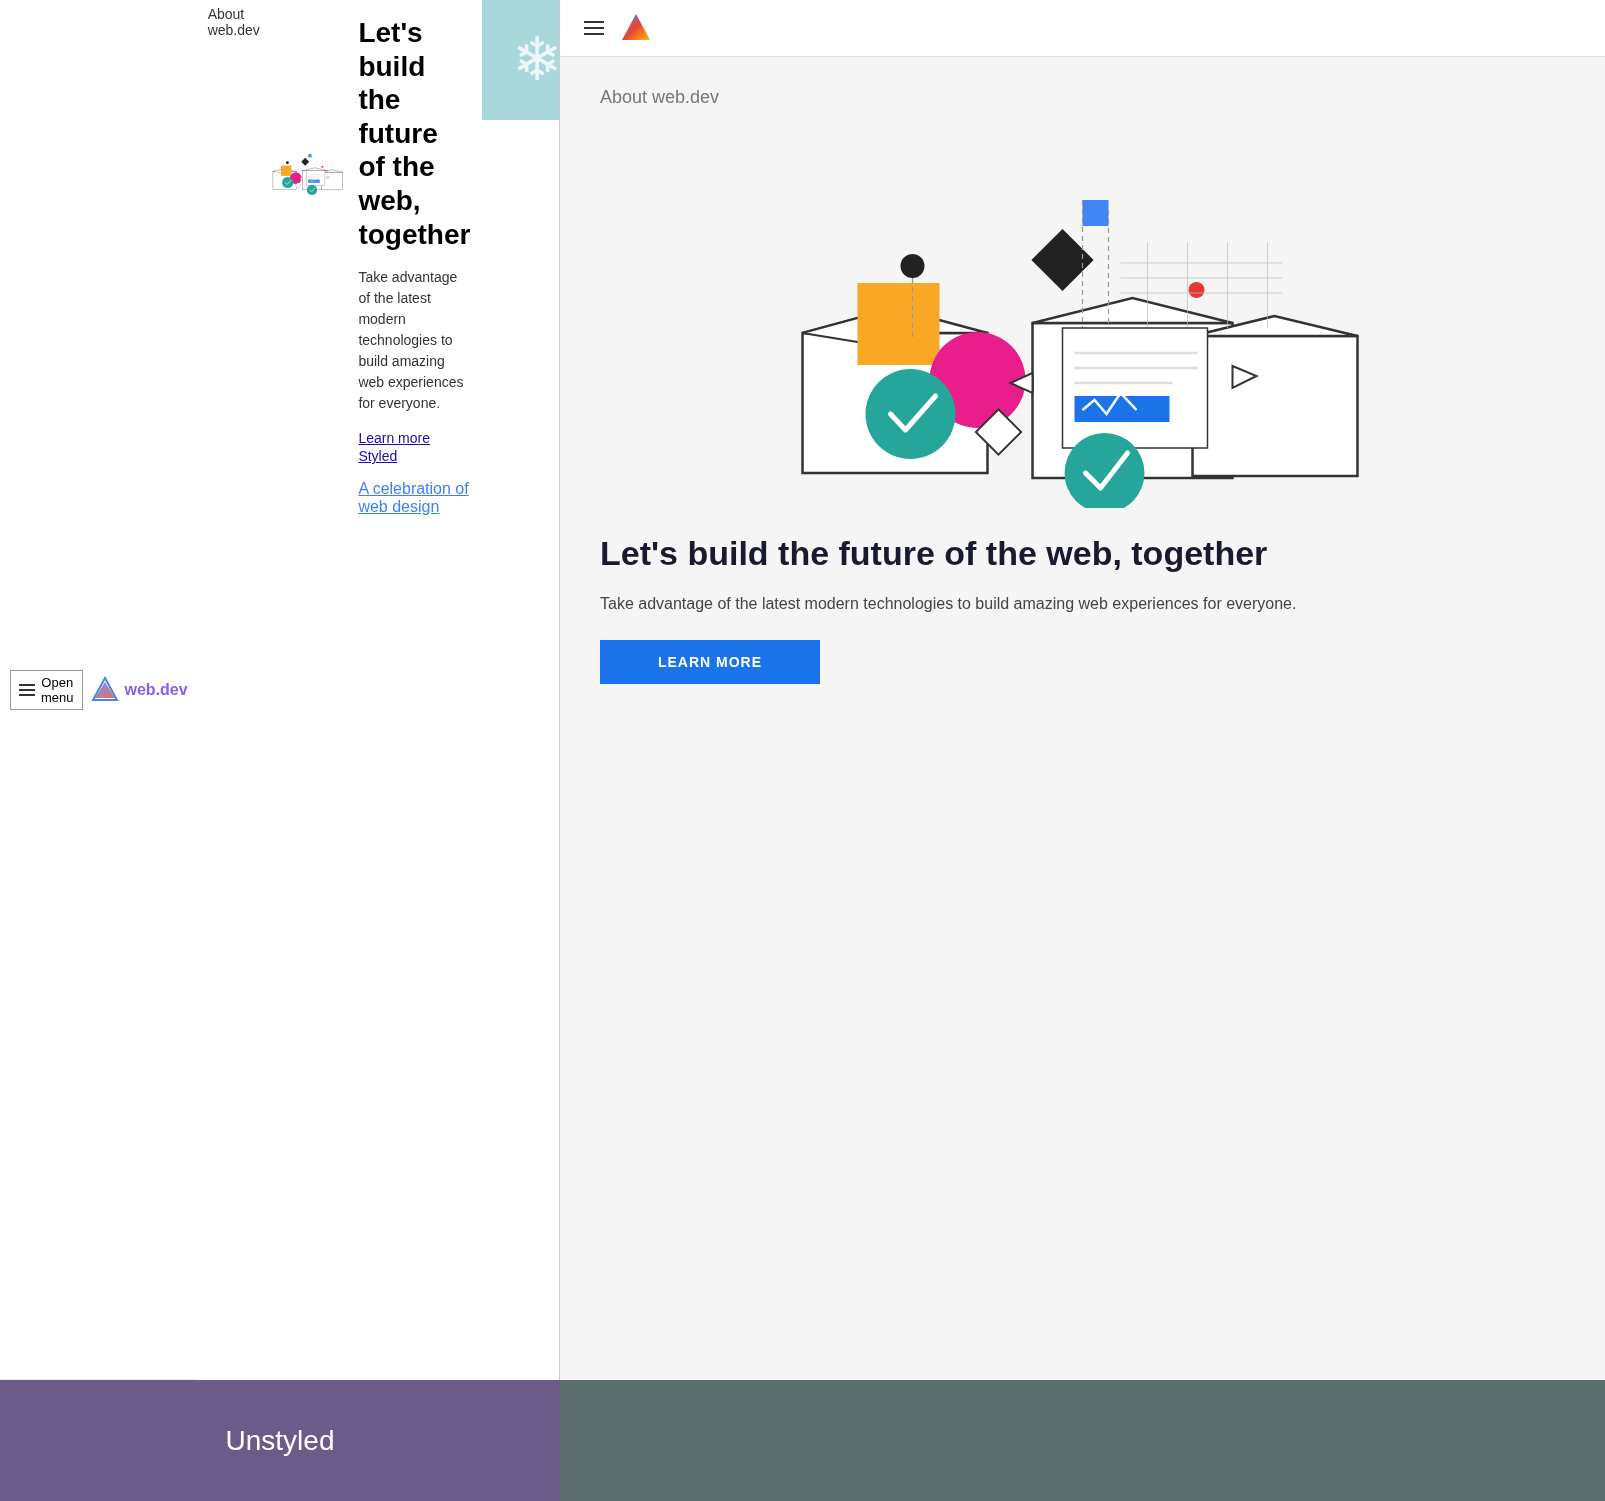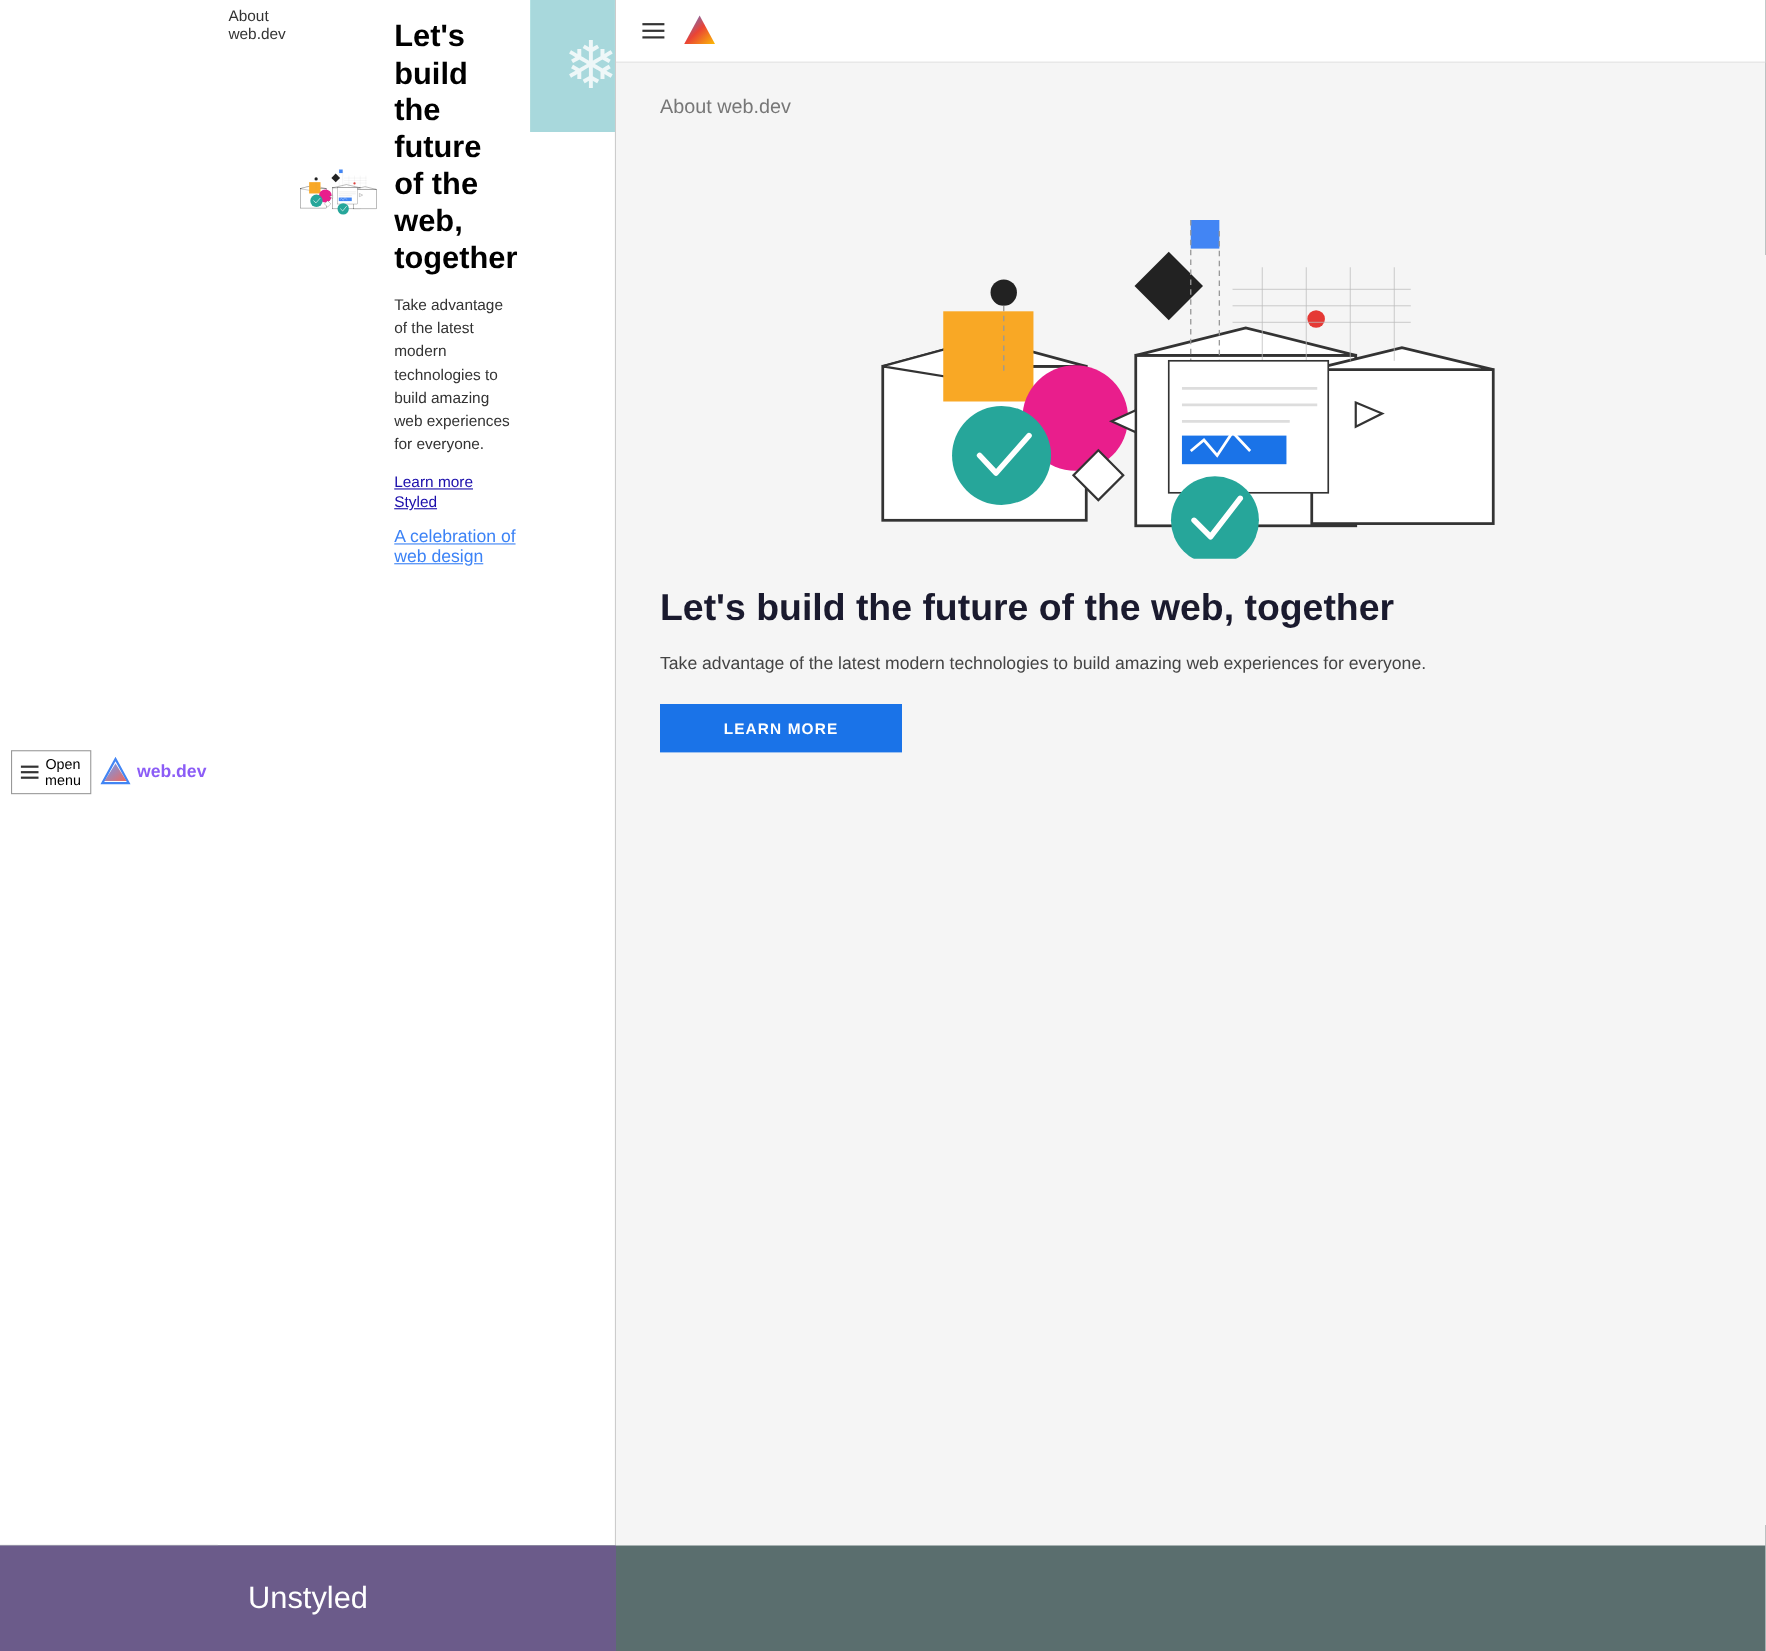--- a/index.html
+++ b/index.html
@@ -246,21 +246,21 @@
       font-weight: bold;
       letter-spacing: 1px;
       text-transform: uppercase;
       cursor: pointer;
       width: 220px;
     }
 
     
     .bottom-labels {
       display: flex;
-      height: 96px;
+      height: 121px;
       gap: 20px;
     }
 
     .label-unstyled {
       width: 560px;
       background: #6b5b8a;
       display: flex;
       align-items: center;
       justify-content: center;
     }

